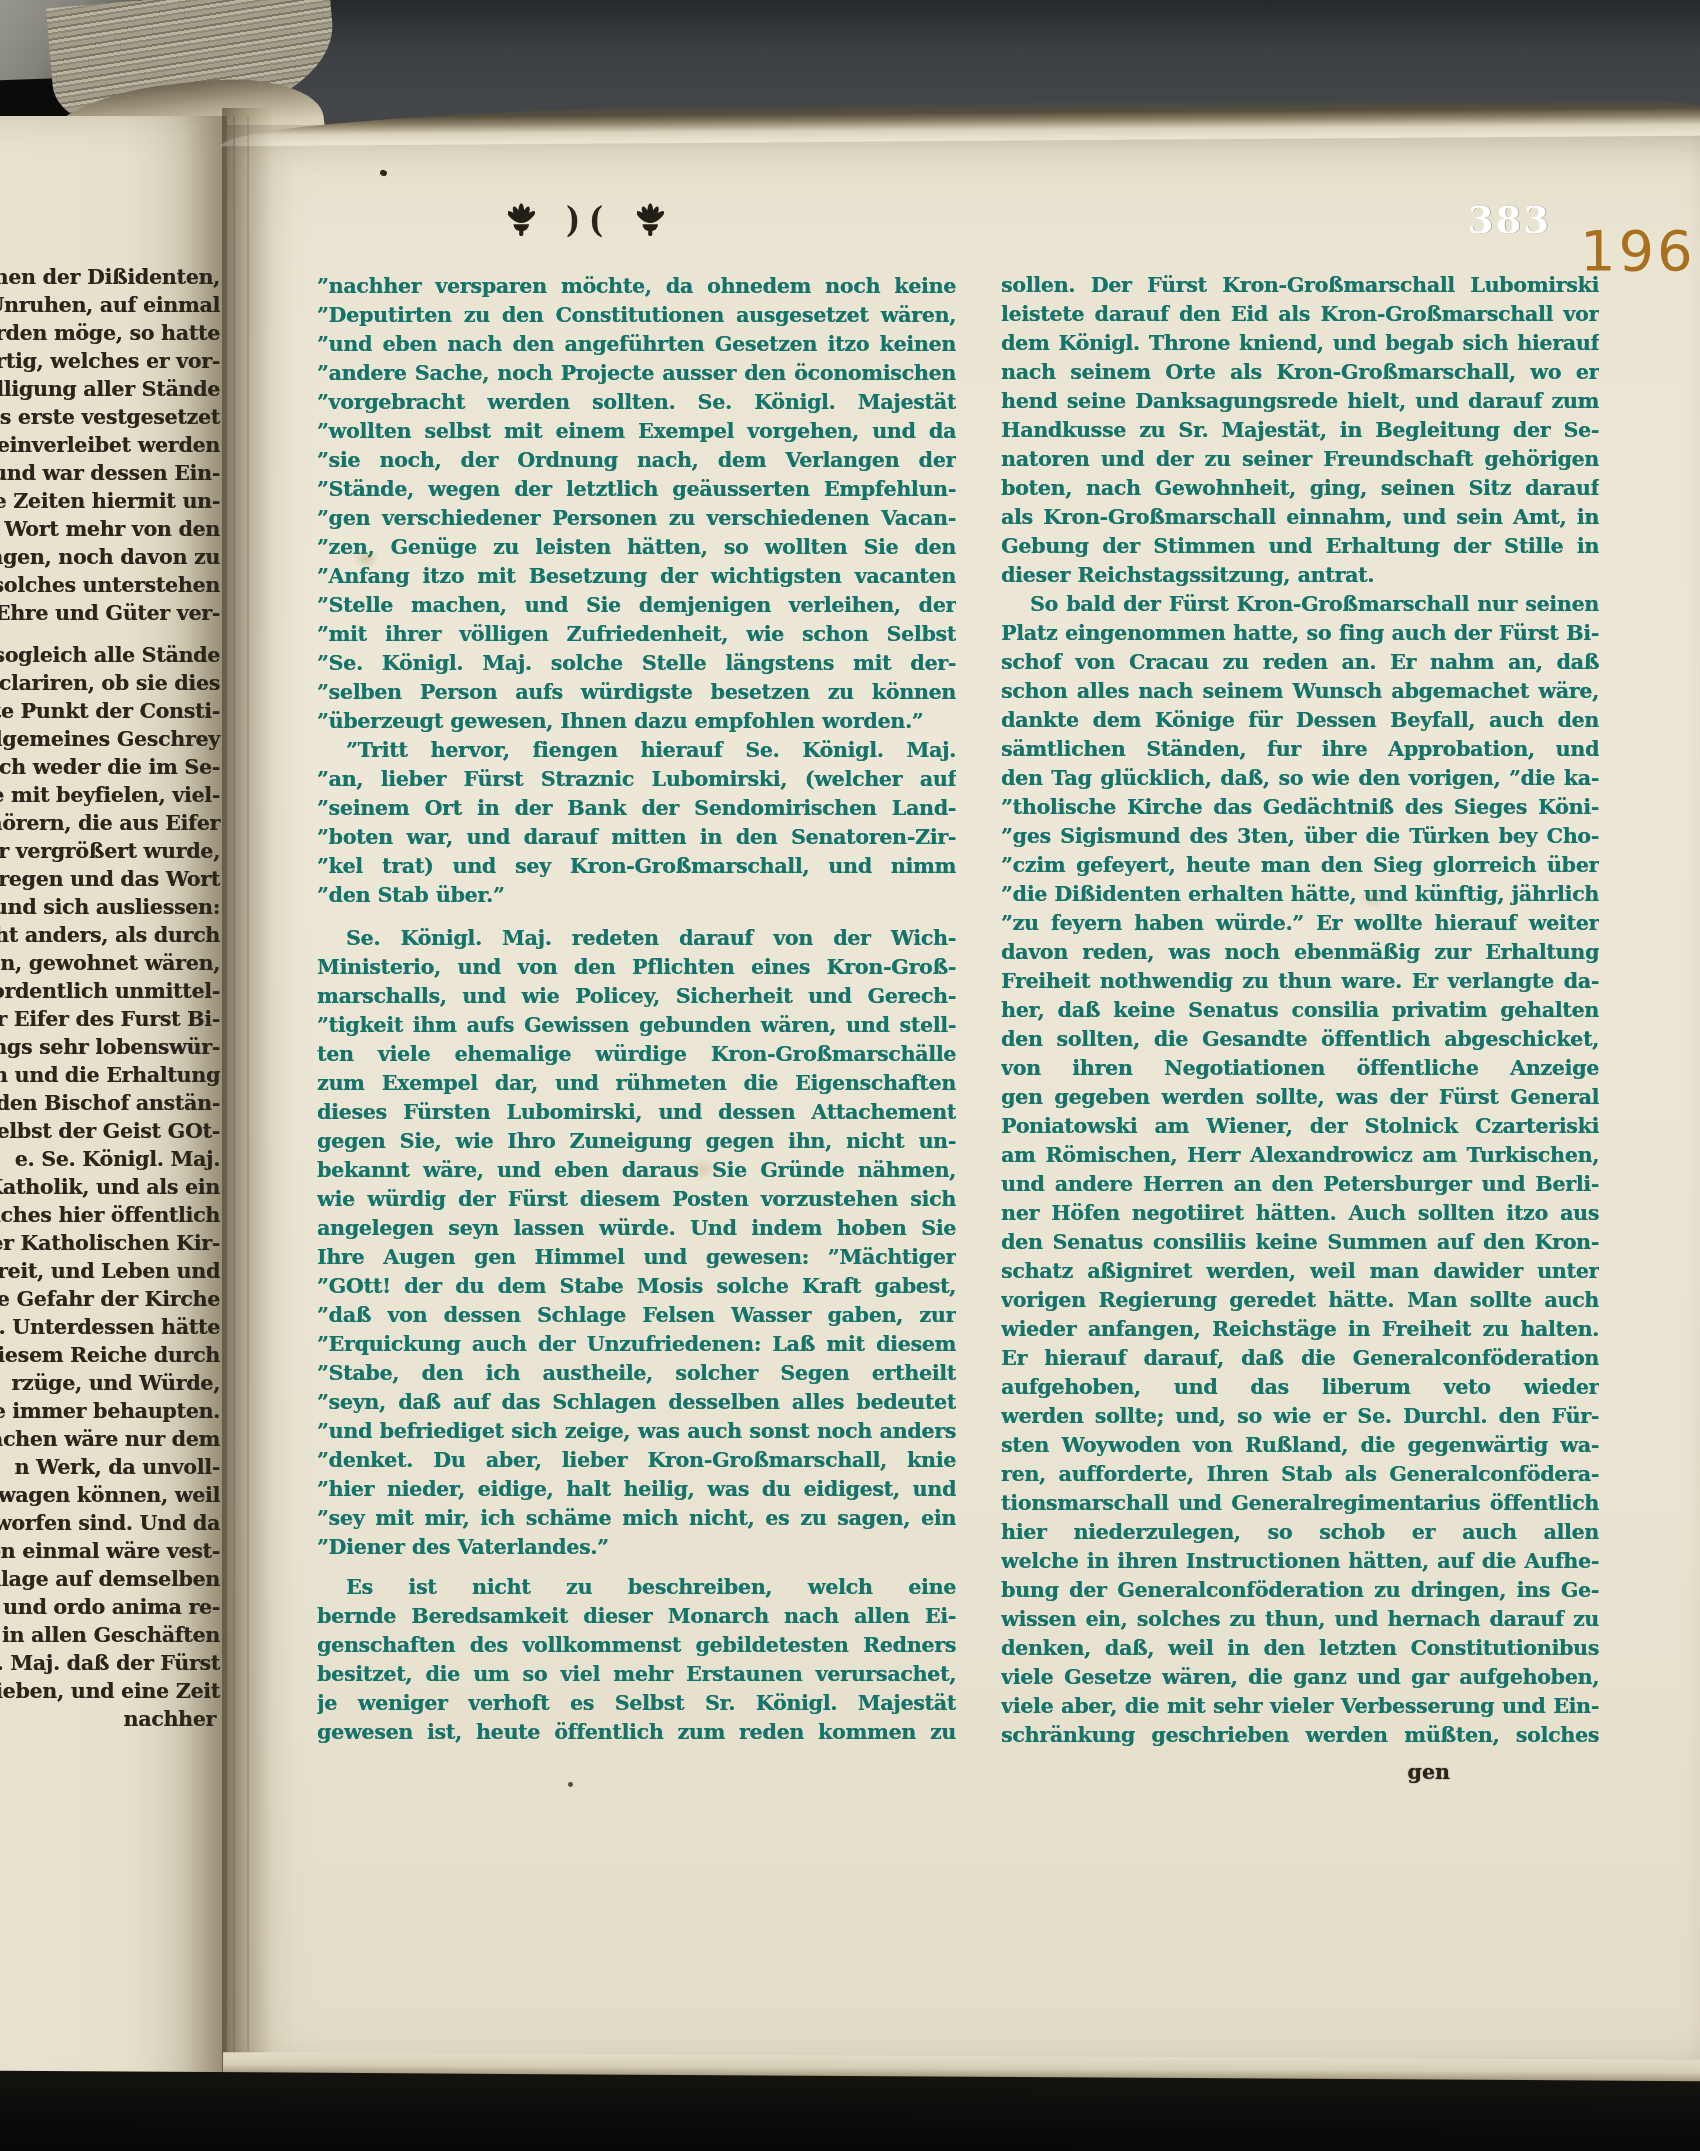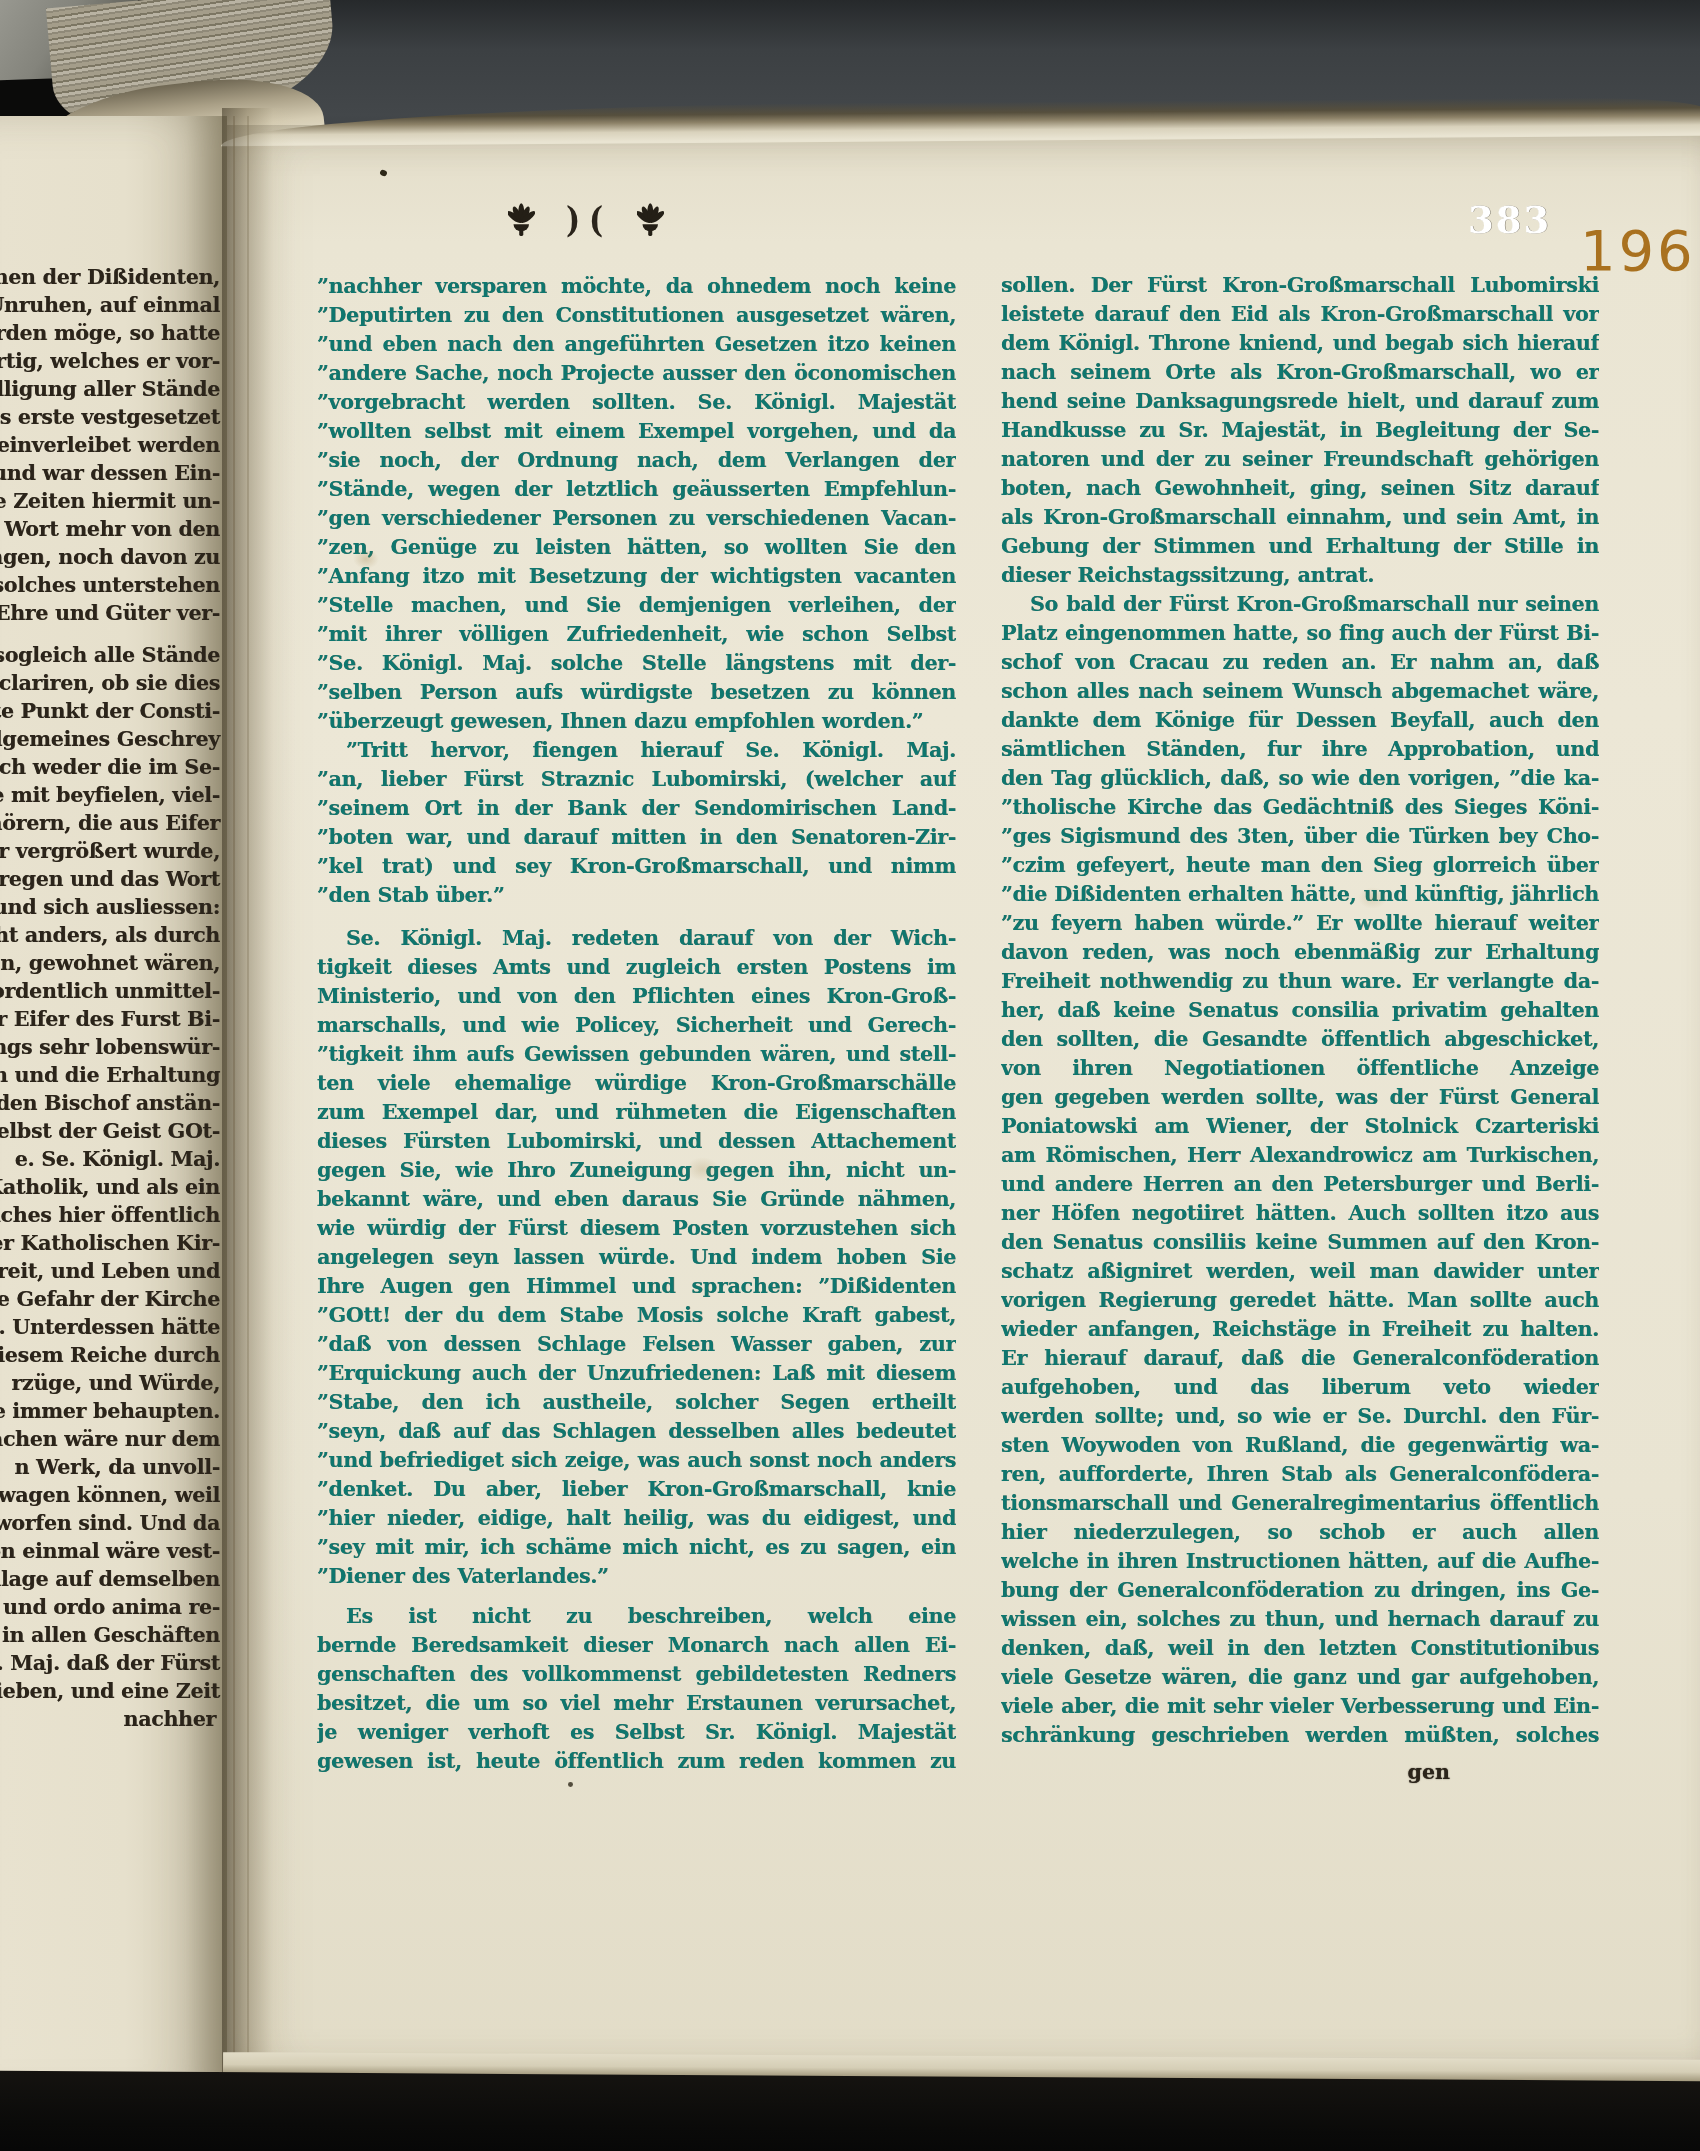--- a/index.html
+++ b/index.html
@@ -213,32 +213,31 @@
       <div>
         <div class="line indent">”Tritt hervor, fiengen hierauf Se. Königl. Maj.</div>
         <div class="line">”an, lieber Fürst Straznic Lubomirski, (welcher auf</div>
         <div class="line">”seinem Ort in der Bank der Sendomirischen Land-</div>
         <div class="line">”boten war, und darauf mitten in den Senatoren-Zir-</div>
         <div class="line">”kel trat) und sey Kron-Großmarschall, und nimm</div>
         <div class="line endline">”den Stab über.”</div>
       </div>
       <div style="margin-top: 13.7px;">
         <div class="line indent">Se. Königl. Maj. redeten darauf von der Wich-</div>
-        <div class="line">tigkeit dieses Amts und zugleich ersten Postens im</div>
         <div class="line">Ministerio, und von den Pflichten eines Kron-Groß-</div>
         <div class="line">marschalls, und wie Policey, Sicherheit und Gerech-</div>
         <div class="line">”tigkeit ihm aufs Gewissen gebunden wären, und stell-</div>
         <div class="line">ten viele ehemalige würdige Kron-Großmarschälle</div>
         <div class="line">zum Exempel dar, und rühmeten die Eigenschaften</div>
         <div class="line">dieses Fürsten Lubomirski, und dessen Attachement</div>
         <div class="line">gegen Sie, wie Ihro Zuneigung gegen ihn, nicht un-</div>
         <div class="line">bekannt wäre, und eben daraus Sie Gründe nähmen,</div>
         <div class="line">wie würdig der Fürst diesem Posten vorzustehen sich</div>
         <div class="line">angelegen seyn lassen würde.  Und indem hoben Sie</div>
-        <div class="line">Ihre Augen gen Himmel und sprachen: ”Dißidenten</div>
+        <div class="line">Ihre Augen gen Himmel und gewesen: ”Mächtiger</div>
         <div class="line">”GOtt! der du dem Stabe Mosis solche Kraft gabest,</div>
         <div class="line">”daß von dessen Schlage Felsen Wasser gaben, zur</div>
         <div class="line">”Erquickung auch der Unzufriedenen: Laß mit diesem</div>
         <div class="line">”Stabe, den ich austheile, solcher Segen ertheilt</div>
         <div class="line">”seyn, daß auf das Schlagen desselben alles bedeutet</div>
         <div class="line">”und befriediget sich zeige, was auch sonst noch anders</div>
         <div class="line">”denket.  Du aber, lieber Kron-Großmarschall, knie</div>
         <div class="line">”hier nieder, eidige, halt heilig, was du eidigest, und</div>
         <div class="line">”sey mit mir, ich schäme mich nicht, es zu sagen, ein</div>
         <div class="line endline">”Diener des Vaterlandes.”</div>

